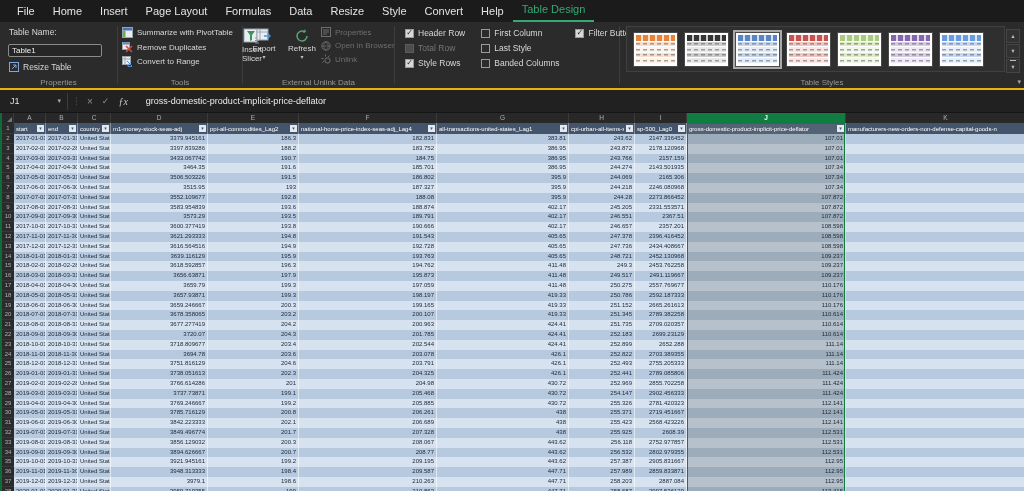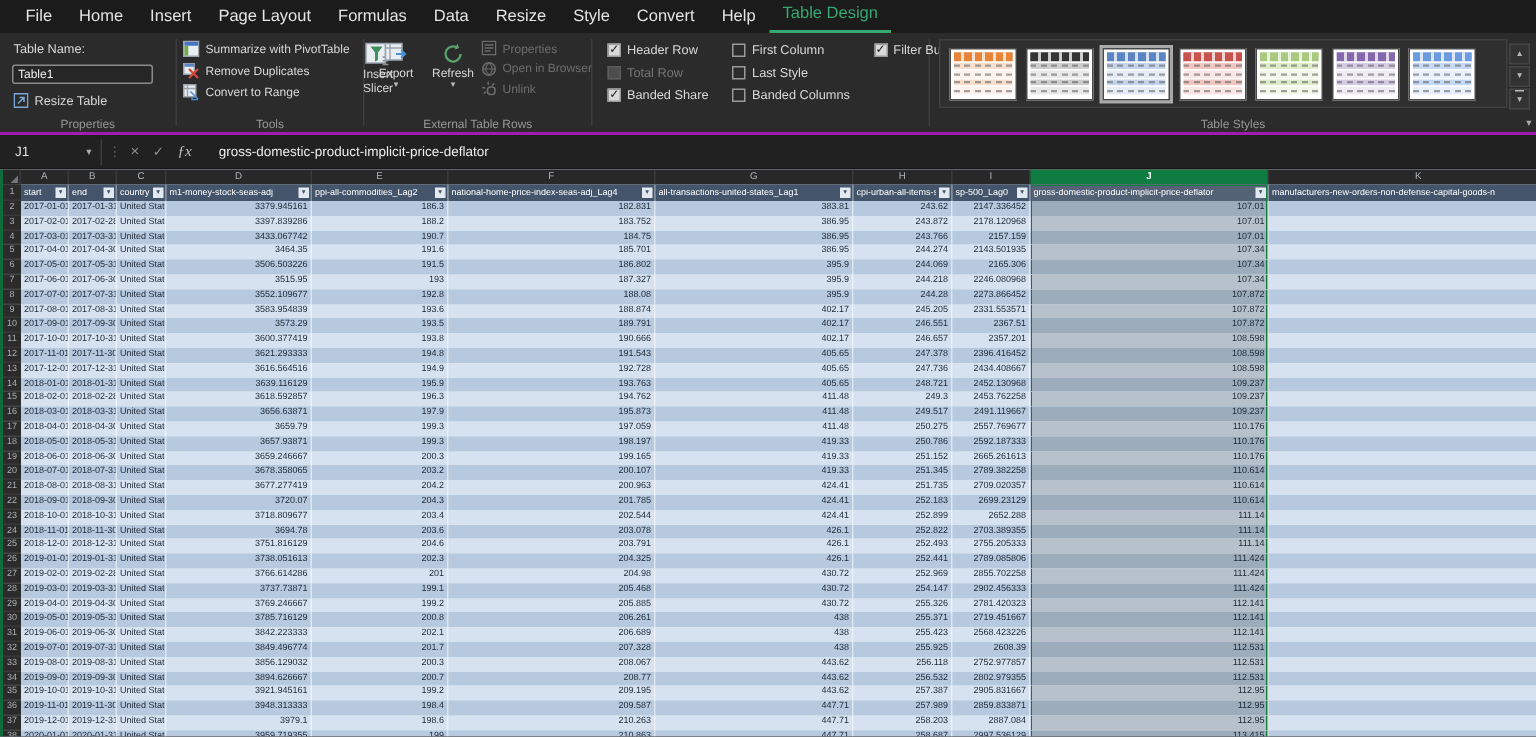--- a/index.html
+++ b/index.html
@@ -11,21 +11,21 @@
   .menubar { display:flex; align-items:center; height:22px; background:#1b1b1b; padding:0 8px; }
   .menu-item { color:#e4e4e4; font-size:11px; line-height:22px; padding:0 9px; cursor:default; white-space:nowrap; }
   .menu-item.active { color:var(--menu-active); border-bottom:2px solid var(--menu-active); line-height:18px; }
   .menubar-right { margin-left:auto; display:flex; align-items:center; gap:8px; padding-right:2px; }
   .comments-btn { display:flex; align-items:center; gap:4px; border:1px solid #5f5f5f; border-radius:4px;
                   background:transparent; color:#e6e6e6; font-size:10px; padding:1px 8px; height:16px; }
   .share-btn { display:flex; align-items:center; gap:4px; border:none; border-radius:4px;
                background:var(--share-green); color:#fff; font-size:10px; font-weight:bold; padding:1px 8px; height:16px; }
 
   
-  .ribbon { position:relative; display:flex; height:68px; background:#2b2b2b; border-bottom:2px solid #a21caf; }
+  .ribbon { position:relative; display:flex; height:68px; background:#2b2b2b; border-bottom:2px solid #eab308; }
   .rgroup { position:relative; height:100%; }
   .group-label { position:absolute; bottom:1px; left:0; right:0; text-align:center; font-size:8px; color:#979797; white-space:nowrap; }
   .vsep { width:1px; background:#3d3d3d; margin:4px 0; flex:none; }
 
   .g-properties { width:117px; padding:4px 6px 12px 8px; }
   .tn-label { font-size:8.5px; color:#d8d8d8; margin:1px 0 2px 1px; }
   .tn-input { width:94px; height:13px; background:#262626; border:1px solid #8b8b8b; border-radius:2px;
               color:#f0f0f0; font-size:8px; padding:0 3px; font-family:"Liberation Sans",sans-serif; }
   .resize-btn { display:flex; align-items:center; gap:4px; font-size:8.5px; color:#d8d8d8;
                 background:none; border:none; margin:5px 0 0 1px; white-space:nowrap; }
@@ -243,39 +243,39 @@
           <button class="small-btn disabled">
             <span class="icon">
               <svg width="10" height="10" viewBox="0 0 10 10">
                 <path d="M3 7L1.5 8.5M7 3l1.5-1.5M2.5 4.5h-2M4.5 2.5v-2" stroke="#6e6e6e"></path>
                 <rect x="4" y="4" width="5" height="5" rx="2" fill="none" stroke="#6e6e6e"></rect>
               </svg>
             </span>
             <span>Unlink</span>
           </button>
         </div>
-      <div class="group-label">External Table Rows</div>
+      <div class="group-label">External Unlink Data</div>
     </div>
 
     <div class="vsep"></div>
 
     <div class="rgroup g-options" id="options-group">
 
     <div class="opt-col">
           <button class="opt">
             <span class="cbx checked">✓</span>
             <span>Header Row</span>
           </button>
           <button class="opt disabled">
             <span class="cbx disabled"></span>
             <span>Total Row</span>
           </button>
           <button class="opt">
             <span class="cbx checked">✓</span>
-            <span>Banded Share</span>
+            <span>Style Rows</span>
           </button>
         </div>
         <div class="opt-col">
           <button class="opt">
             <span class="cbx"></span>
             <span>First Column</span>
           </button>
           <button class="opt">
             <span class="cbx"></span>
             <span>Last Style</span>

